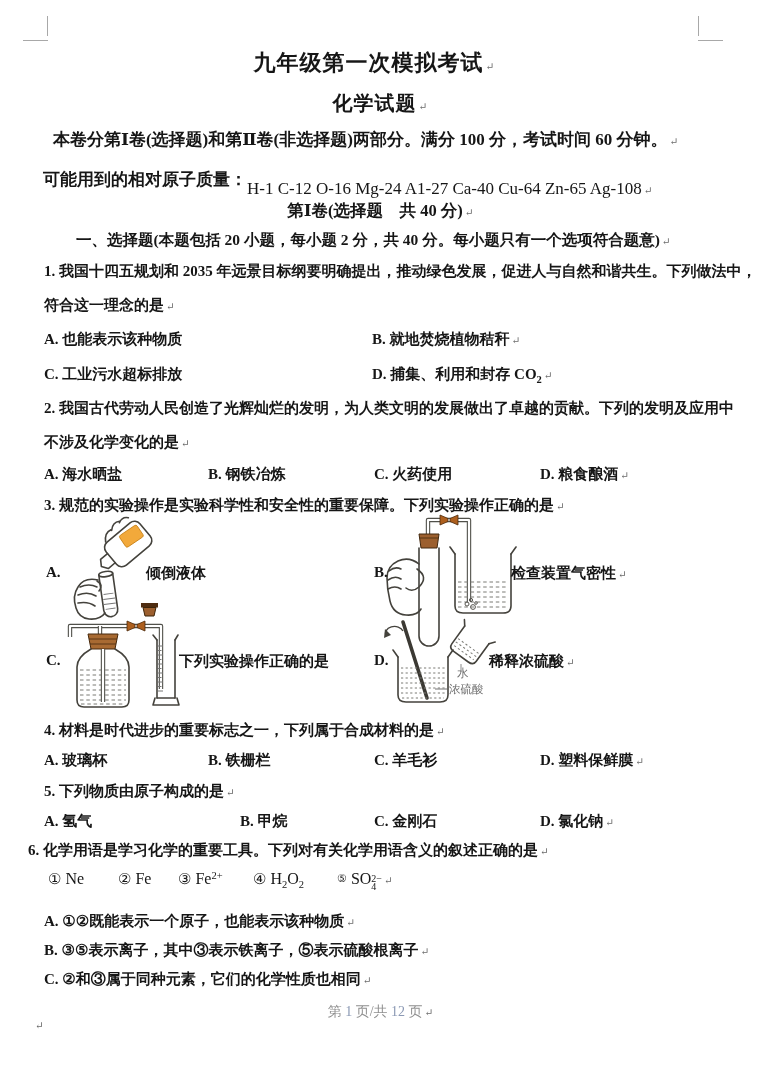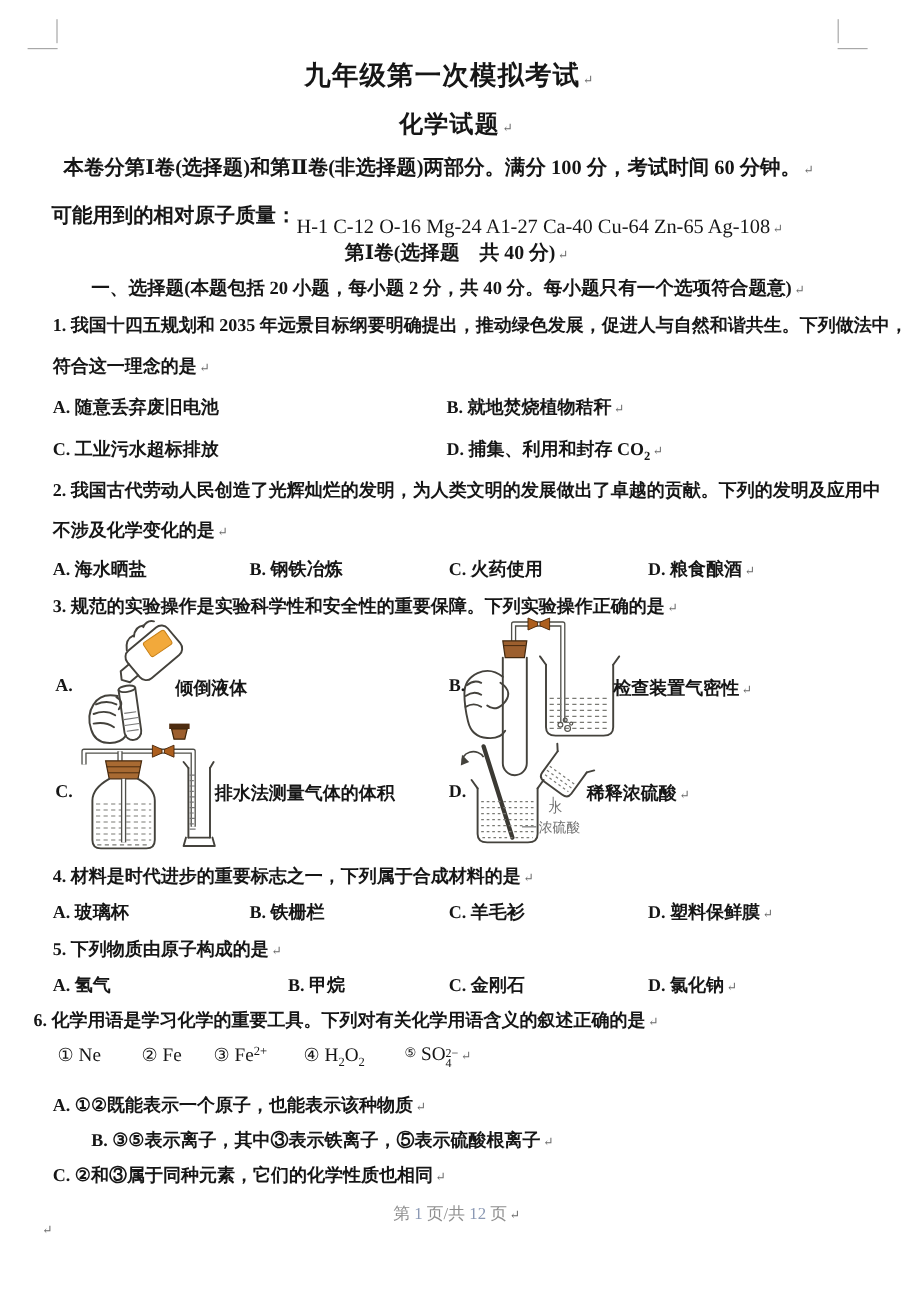--- a/index.html
+++ b/index.html
@@ -49,21 +49,21 @@
 <div class="abs center t-title" style="left:-6px;top:48px;"><span>九年级第一次模拟考试</span><span class="pc">↵</span></div>
 <div class="abs center t-sub" style="top:90px;"><span>化学试题</span><span class="pc">↵</span></div>
 <div class="abs t-intro" style="left:53px;top:128px;"><span>本卷分第Ⅰ卷(选择题)和第Ⅱ卷(非选择题)两部分。满分 100 分，考试时间 60 分钟。</span><span class="pc">↵</span></div>
 <div class="abs t-intro" style="left:43px;top:168px;">可能用到的相对原子质量：</div>
 <div class="abs t-masses" style="left:247px;top:161px;"><span>H-1 C-12 O-16 Mg-24 A1-27 Ca-40 Cu-64 Zn-65 Ag-108</span><span class="pc">↵</span></div>
 <div class="abs center t-section" style="top:200px;"><span>第Ⅰ卷(选择题　共 40 分)</span><span class="pc">↵</span></div>
 <div class="abs t-instr" style="left:36px;top:230px;margin-left:40px;"><span>一、选择题(本题包括 20 小题，每小题 2 分，共 40 分。每小题只有一个选项符合题意)</span><span class="pc">↵</span></div>
 
 <div class="abs t-body" style="left:44px;top:262px;">1. 我国十四五规划和 2035 年远景目标纲要明确提出，推动绿色发展，促进人与自然和谐共生。下列做法中，</div>
 <div class="abs t-body" style="left:44px;top:296px;"><span>符合这一理念的是</span><span class="pc">↵</span></div>
-<div class="abs t-body" style="left:44px;top:330px;">A. 随意丢弃废旧电池</div>
+<div class="abs t-body" style="left:44px;top:330px;">A. 也能表示该种物质</div>
 <div class="abs t-body" style="left:372px;top:330px;"><span>B. 就地焚烧植物秸秆</span><span class="pc">↵</span></div>
 <div class="abs t-body" style="left:44px;top:365px;">C. 工业污水超标排放</div>
 <div class="abs t-body" style="left:372px;top:365px;"><span>D. 捕集、利用和封存 CO</span><span class="sb">2</span><span class="pc">↵</span></div>
 
 <div class="abs t-body" style="left:44px;top:399px;">2. 我国古代劳动人民创造了光辉灿烂的发明，为人类文明的发展做出了卓越的贡献。下列的发明及应用中</div>
 <div class="abs t-body" style="left:44px;top:433px;"><span>不涉及化学变化的是</span><span class="pc">↵</span></div>
 <div class="abs t-body" style="left:44px;top:465px;">A. 海水晒盐</div>
 <div class="abs t-body" style="left:208px;top:465px;">B. 钢铁冶炼</div>
 <div class="abs t-body" style="left:374px;top:465px;">C. 火药使用</div>
 <div class="abs t-body" style="left:540px;top:465px;"><span>D. 粮食酿酒</span><span class="pc">↵</span></div>
@@ -144,21 +144,21 @@
     <path class="tube-i" d="M43 43 V96"></path>
   </g>
   <g>
     <path class="ln" d="M97 34 l-4 -5 M115 34 l3 -5"></path>
     <path class="ln" d="M97 34 V92 M115 34 V92" fill="none"></path>
     <path class="lnthin" d="M98 40 h5 M98 44.5 h3.5 M98 49 h5 M98 53.5 h3.5 M98 58 h5 M98 62.5 h3.5 M98 67 h5 M98 71.5 h3.5 M98 76 h5 M98 80.5 h3.5 M98 85 h5"></path>
     <path class="ln" d="M97 92 h18 M95 92 l-2 7 h26 l-2 -7" fill="#fff"></path>
   </g>
 </svg>
 <div class="abs figlabel" style="left:46px;top:652px;">C.</div>
-<div class="abs figcap" style="left:179px;top:652px;">排水法测量气体的体积</div>
+<div class="abs figcap" style="left:179px;top:652px;">下列实验操作正确的是</div>
 
 <svg style="left:381px;top:610px;" width="125" height="102" viewBox="0 0 125 102">
   <g>
     <path d="M5 26 a9 7 0 1 1 17 -5" stroke="#44423c" stroke-width="1.4" fill="none"></path>
     <polygon points="3,28 10,25 4,19" fill="#44423c"></polygon>
   </g>
   <line x1="22" y1="12" x2="46" y2="88" stroke="#3b3933" stroke-width="3.6" stroke-linecap="round"></line>
   <g>
     <path class="ln" d="M17 47 l-5 -7 M67 47 l5 -7"></path>
     <path class="ln" d="M17 47 v38 q0 7 8 7 h34 q8 0 8 -7 v-38" fill="#fff" fill-opacity="0"></path>
@@ -191,17 +191,17 @@
 
 <div class="abs t-body" style="left:28px;top:841px;"><span>6. 化学用语是学习化学的重要工具。下列对有关化学用语含义的叙述正确的是</span><span class="pc">↵</span></div>
 
 <div class="abs t-formula" style="left:48px;top:870px;"><span class="t-circ">①</span> <span>Ne</span></div>
 <div class="abs t-formula" style="left:118px;top:870px;"><span class="t-circ">②</span> <span>Fe</span></div>
 <div class="abs t-formula" style="left:178px;top:870px;text-align:center;"><span class="t-circ">③</span> <span>Fe</span><span class="sp">2+</span></div>
 <div class="abs t-formula" style="left:253px;top:870px;"><span class="t-circ">④</span> <span>H</span><span class="sb">2</span><span>O</span><span class="sb">2</span></div>
 <div class="abs t-formula" style="left:337px;top:870px;"><span class="t-circ-small">⑤</span> <span>SO</span><span class="stk"><span>2−</span><span>4</span></span><span class="pc">↵</span></div>
 
 <div class="abs t-body" style="left:44px;top:912px;"><span>A. ①②既能表示一个原子，也能表示该种物质</span><span class="pc">↵</span></div>
-<div class="abs t-body" style="left:44px;top:941px;margin-left:32px;"><span>B. ③⑤表示离子，其中③表示铁离子，⑤表示硫酸根离子</span><span class="pc">↵</span></div>
+<div class="abs t-body" style="left:44px;top:941px;"><span>B. ③⑤表示离子，其中③表示铁离子，⑤表示硫酸根离子</span><span class="pc">↵</span></div>
 <div class="abs t-body" style="left:44px;top:970px;"><span>C. ②和③属于同种元素，它们的化学性质也相同</span><span class="pc">↵</span></div>
 
 <div class="abs center footer-text" style="top:1003px;"><span>第 </span><span class="footer-num">1</span><span> 页/共 </span><span class="footer-num">12</span><span> 页</span><span class="pc">↵</span></div>
 <div class="abs pc" style="left:33px;top:1019px;">↵</div>
 
 </body></html>

